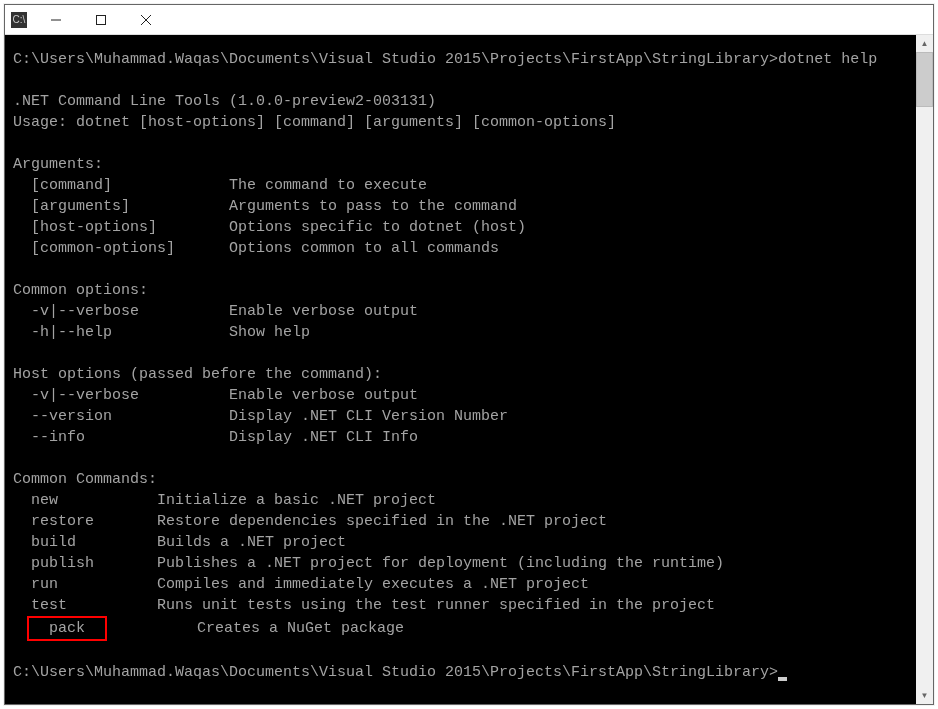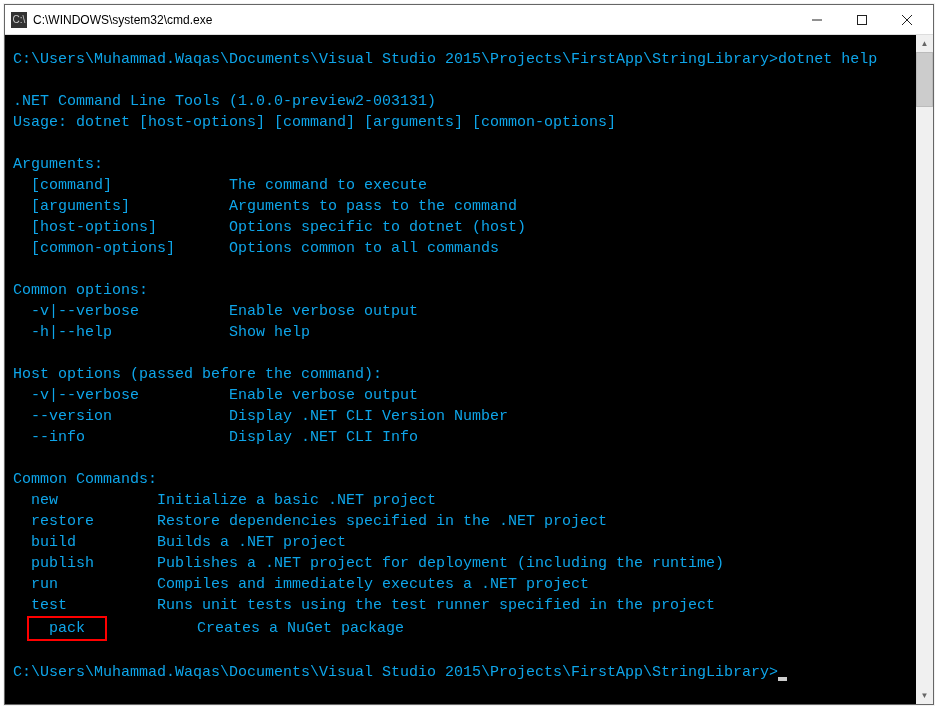--- a/index.html
+++ b/index.html
@@ -68,21 +68,21 @@
     }
     .terminal-wrap {
       flex: 1;
       display: flex;
       background: #fff;
       overflow: hidden;
     }
     .terminal {
       flex: 1;
       background: #000;
-      color: #0ea5e9;
+      color: #a3a3a3;
       font-family: Consolas, "Courier New", monospace;
       font-size: 15px;
       line-height: 1.4;
       padding: 14px 8px 8px 8px;
       white-space: pre;
       overflow: hidden;
       position: relative;
     }
     .scrollbar-track {
       width: 17px;
@@ -125,21 +125,20 @@
     }
   </style>
 </head>
 <body>
 
 <div class="window">
   <div class="titlebar">
     <div class="titlebar-icon">
       <span>C:\</span>
     </div>
-    <div class="titlebar-title">C:\WINDOWS\system32\cmd.exe</div>
     <div class="titlebar-controls">
       <div class="titlebar-btn">
         <svg width="10" height="10">
             <line x1="0" y1="5" x2="10" y2="5"></line>
           </svg>
       </div>
       <div class="titlebar-btn">
         <svg width="10" height="10">
             <rect x="0.5" y="0.5" width="9" height="9"></rect>
           </svg>

